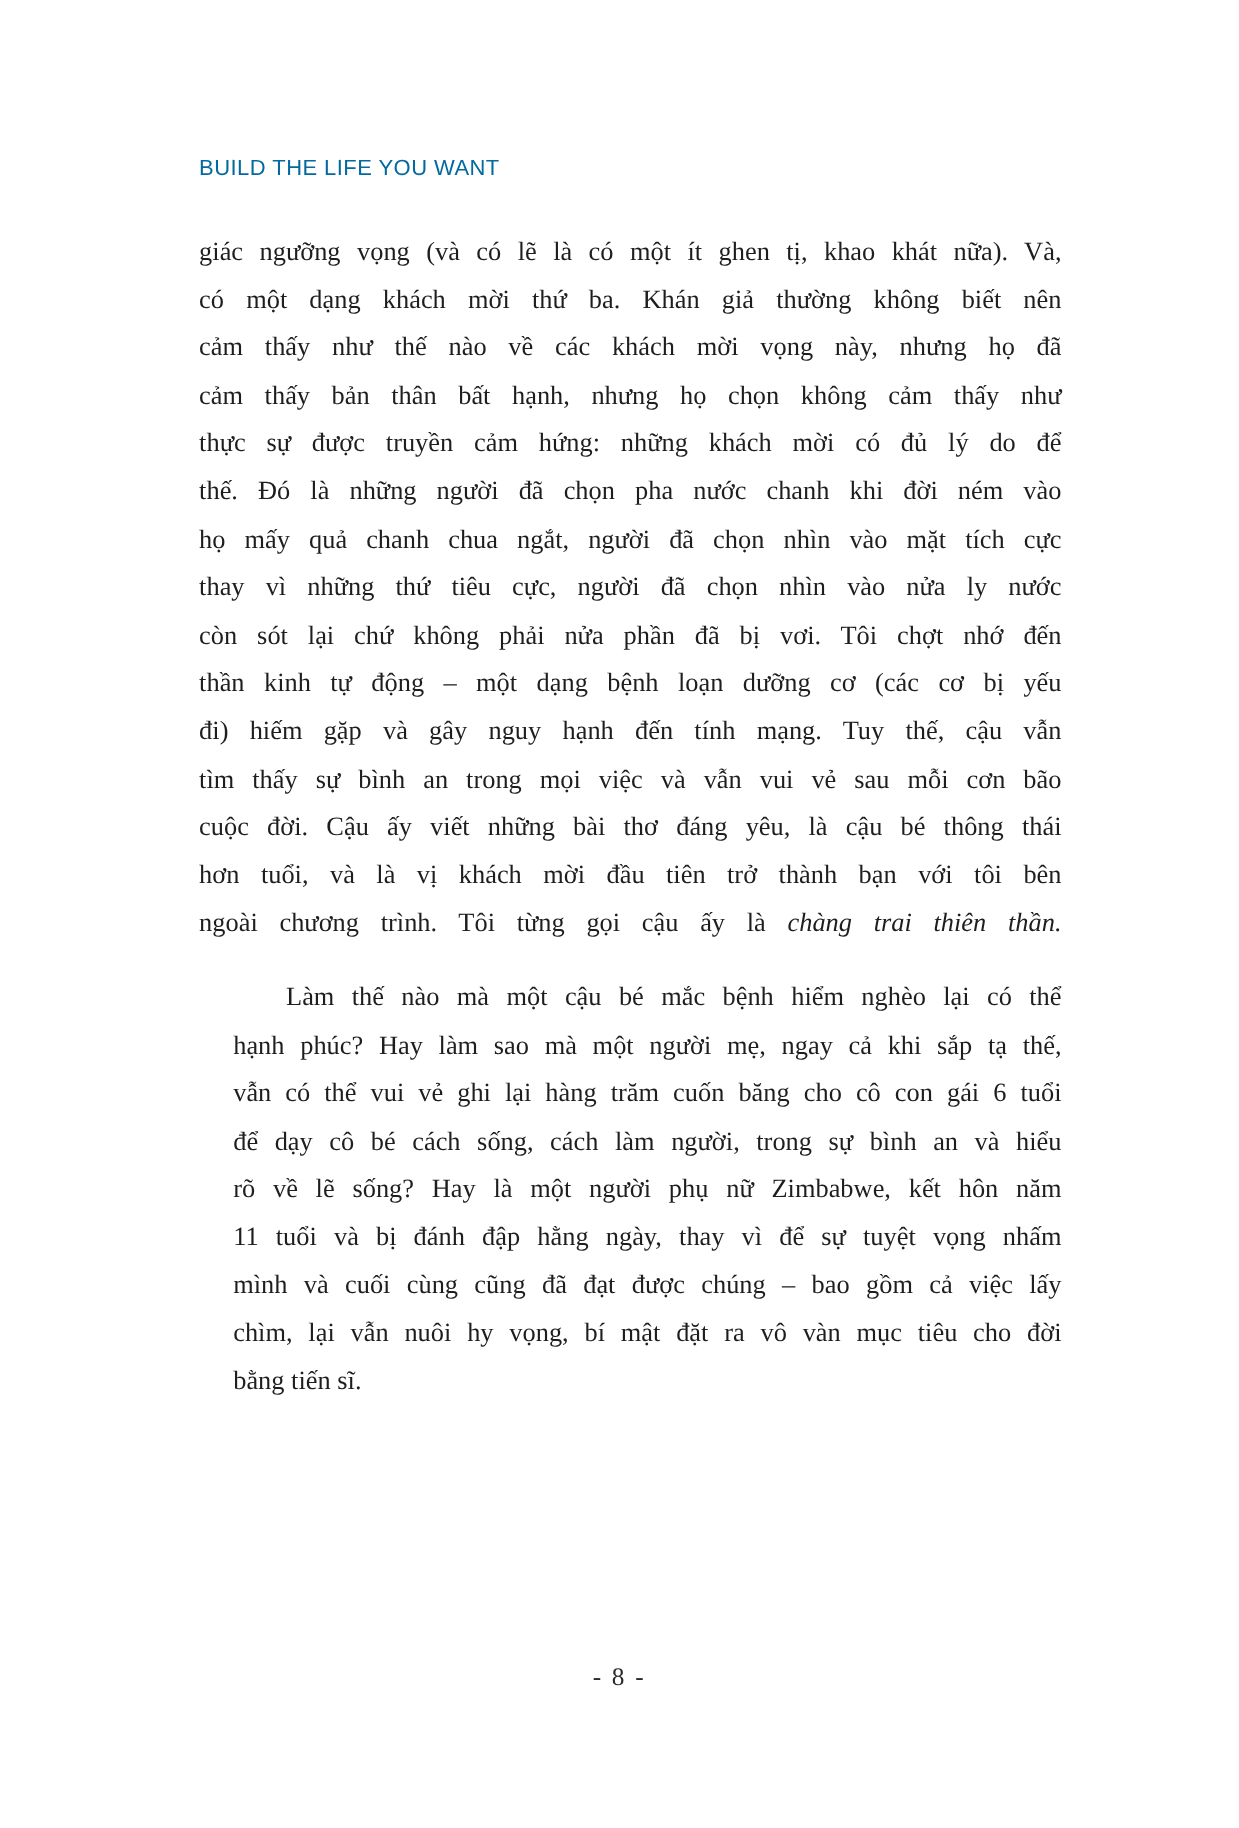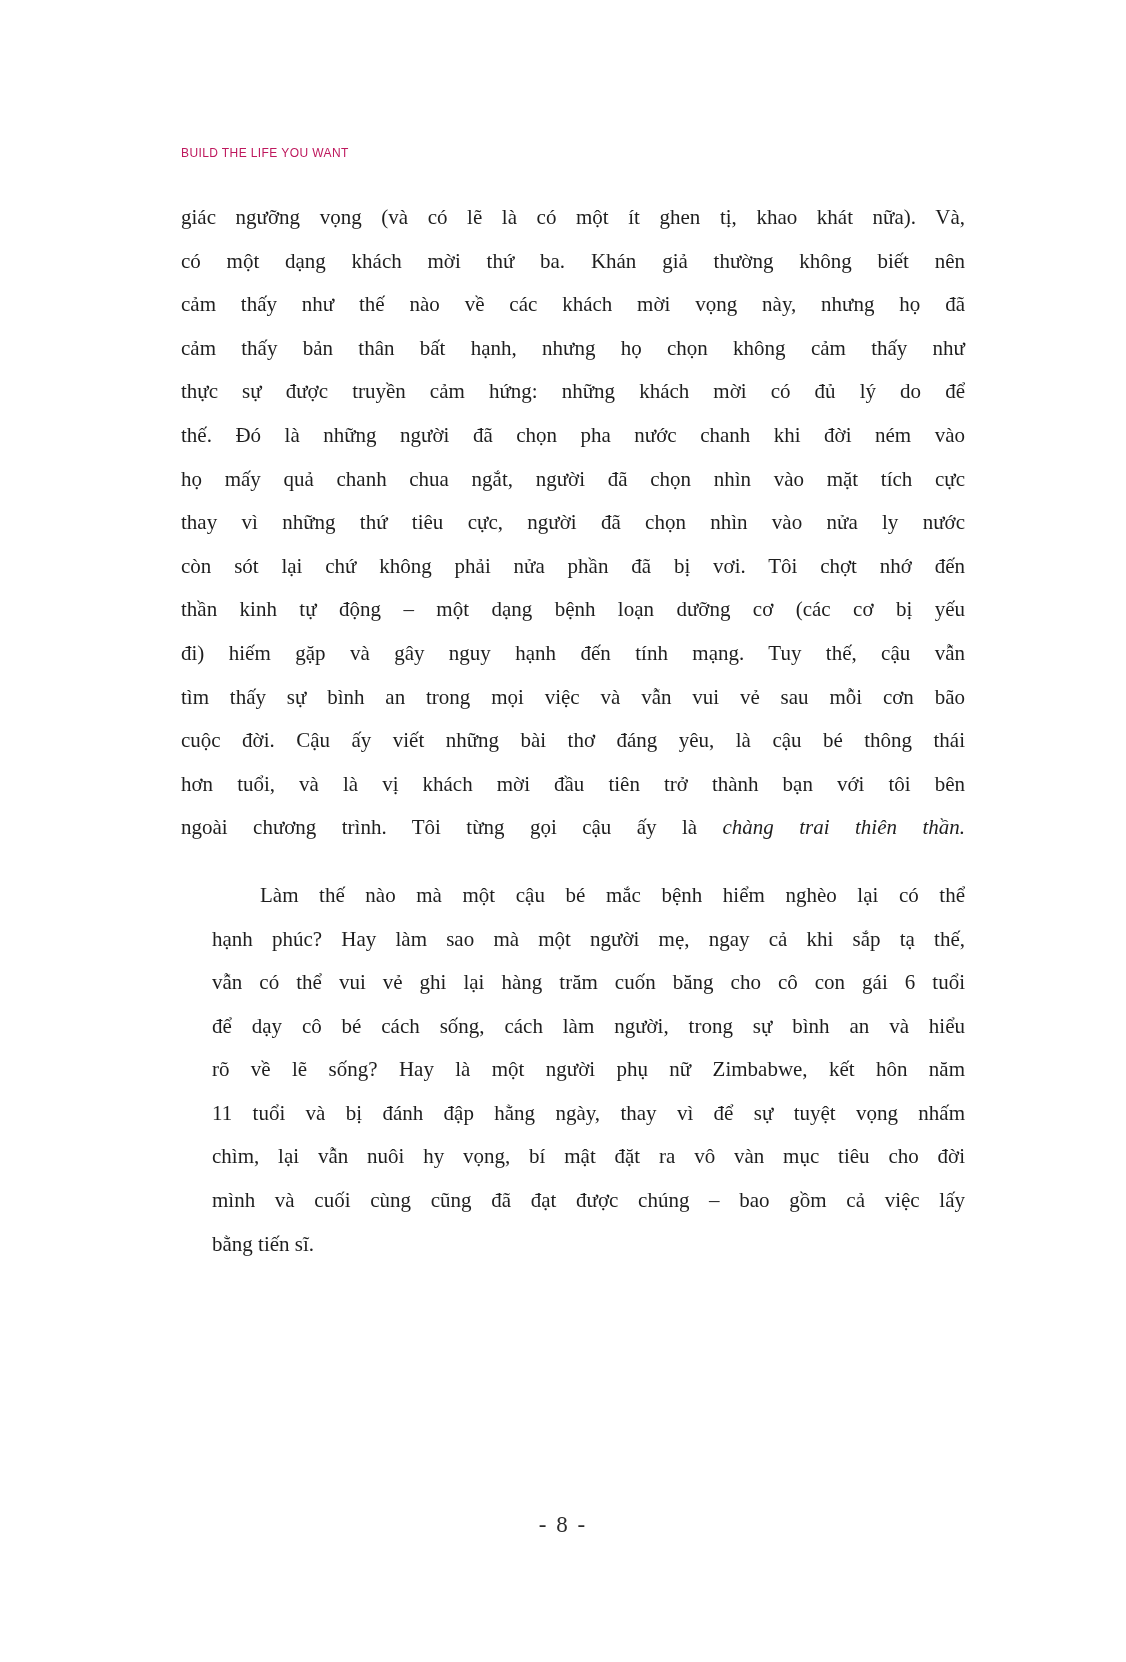--- a/index.html
+++ b/index.html
@@ -14,31 +14,31 @@
     background: #ffffff;
     overflow: hidden;
     font-family: "Liberation Serif", "DejaVu Serif", serif;
     color: #1e1e1e;
   }
   .running-header {
     position: absolute;
     left: 181px;
     top: 143px;
     font-family: "Liberation Sans", "DejaVu Sans", sans-serif;
-    font-size: 12px;
+    font-size: 20px;
     line-height: 20px;
     letter-spacing: 0.4px;
-    color: #be185d;
+    color: #0369a1;
   }
   .body-text {
     position: absolute;
     left: 181px;
-    top: 196px;
+    top: 208px;
     width: 784px;
-    font-size: 21px;
+    font-size: 24px;
   }
   .paragraph {
     margin: 0;
   }
   .paragraph + .paragraph {
     margin-top: 24px;
     margin-left: 31px;
   }
   .line {
     height: 43.6px;
@@ -95,22 +95,22 @@
       <div class="line"><span>ngoài chương trình. Tôi từng gọi cậu ấy là </span><span class="italic">chàng trai thiên thần.</span></div>
     </div>
 
     <div class="paragraph">
       <div class="line indent">Làm thế nào mà một cậu bé mắc bệnh hiểm nghèo lại có thể</div>
       <div class="line">hạnh phúc? Hay làm sao mà một người mẹ, ngay cả khi sắp tạ thế,</div>
       <div class="line">vẫn có thể vui vẻ ghi lại hàng trăm cuốn băng cho cô con gái 6 tuổi</div>
       <div class="line">để dạy cô bé cách sống, cách làm người, trong sự bình an và hiểu</div>
       <div class="line">rõ về lẽ sống? Hay là một người phụ nữ Zimbabwe, kết hôn năm</div>
       <div class="line">11 tuổi và bị đánh đập hằng ngày, thay vì để sự tuyệt vọng nhấm</div>
+      <div class="line">mình và cuối cùng cũng đã đạt được chúng – bao gồm cả việc lấy</div>
       <div class="line">chìm, lại vẫn nuôi hy vọng, bí mật đặt ra vô vàn mục tiêu cho đời</div>
-      <div class="line">mình và cuối cùng cũng đã đạt được chúng – bao gồm cả việc lấy</div>
       <div class="line nojust">bằng tiến sĩ.</div>
     </div>
 
   </div>
 
   <div class="page-number">- 8 -</div>
 
 </div>
 
 </body></html>

